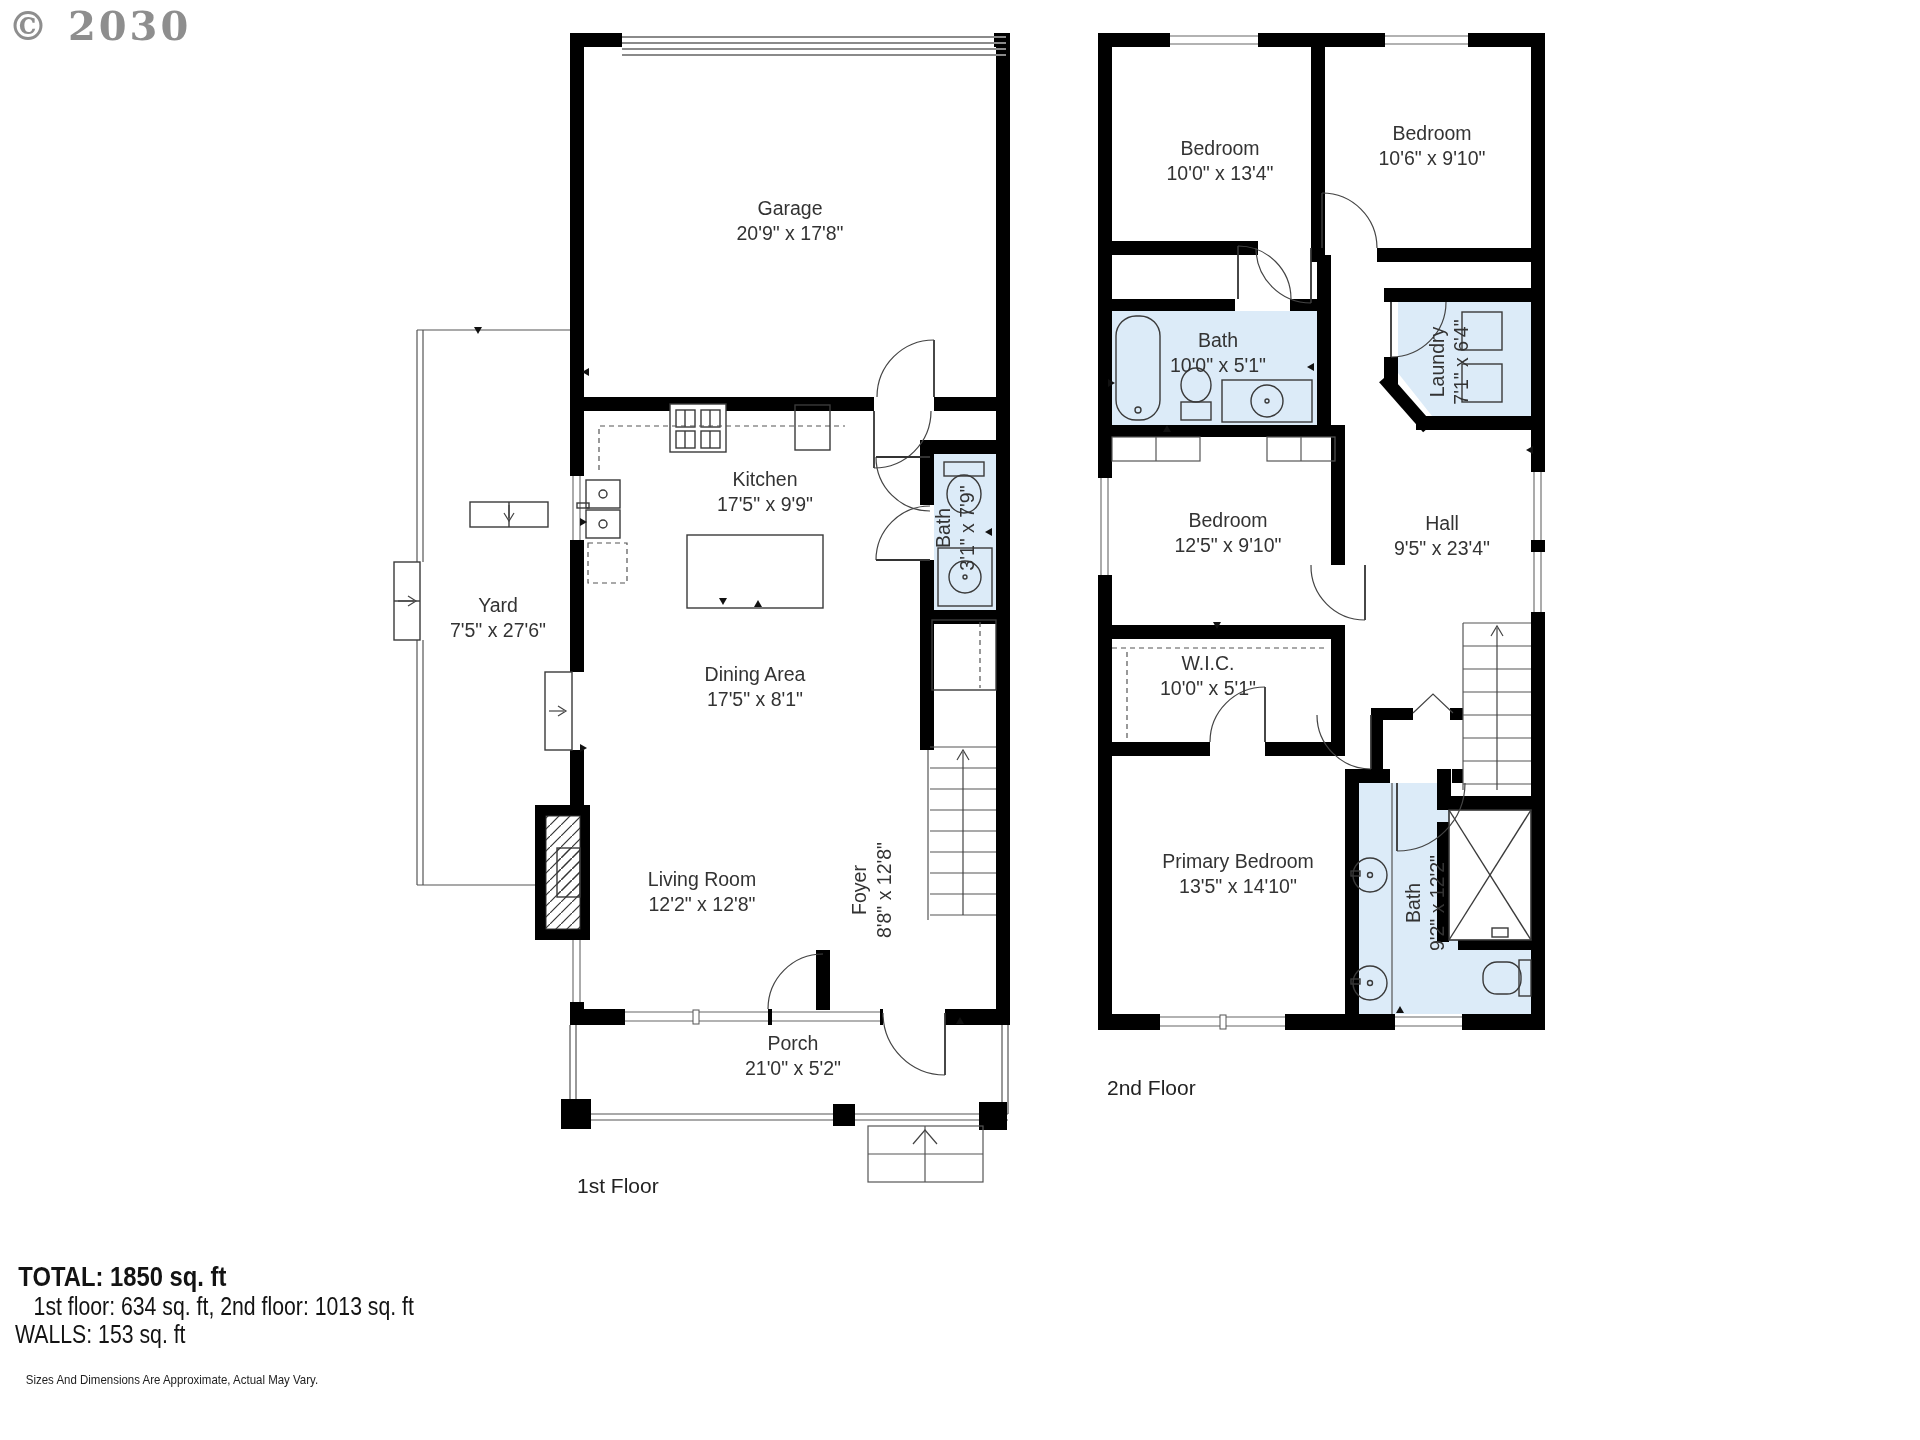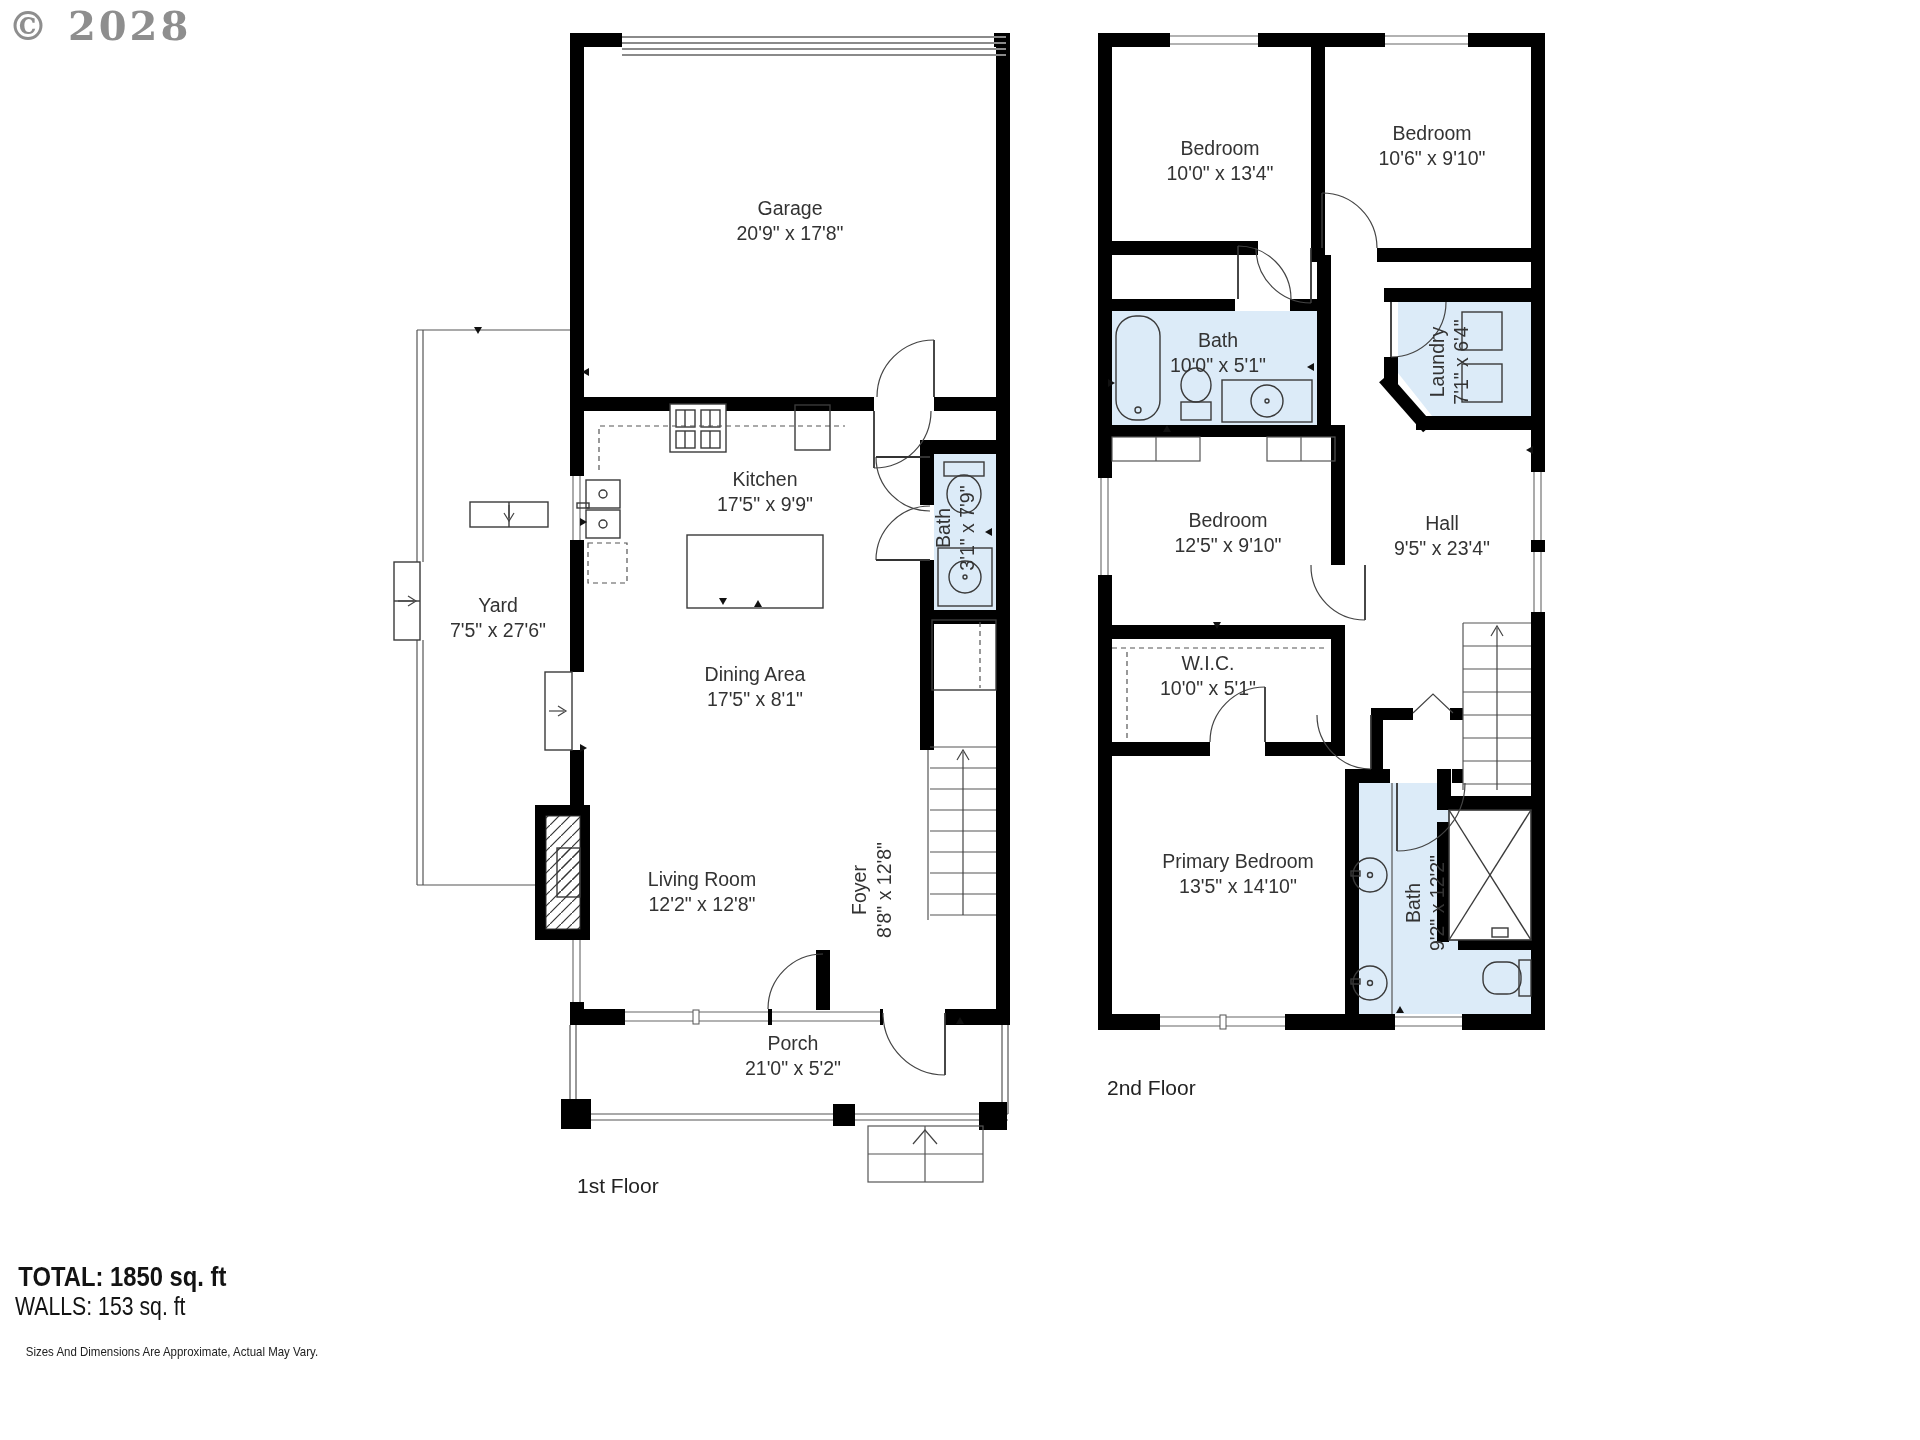--- a/index.html
+++ b/index.html
@@ -25,21 +25,21 @@
   .cond{display:inline-block;transform:scaleX(0.85);transform-origin:50% 50%;white-space:nowrap;}
   .f-total{font-size:28px;font-weight:bold;line-height:30px;}
   .f-line{font-size:25px;line-height:28px;}
   .f-note{font-size:13.5px;margin-top:24px;color:#222;}
 </style>
 </head>
 <body>
 
 <div class="page">
 
-  <div class="watermark">© 2028</div>
+  <div class="watermark">© 2030</div>
 
   <svg id="floor1" width="650" height="1200" viewBox="380 20 650 1200">
 
     <defs>
       <pattern id="hatch" patternUnits="userSpaceOnUse" width="11" height="11">
         <path d="M0 11 L11 0" stroke="#333" stroke-width="1.2"></path>
       </pattern>
     </defs>
 
     <g>
@@ -417,17 +417,18 @@
       <text x="1238" y="868">Primary Bedroom</text>
       <text x="1238" y="893">13'5" x 14'10"</text>
       <text transform="rotate(-90 1420 903)" x="1420" y="903">Bath</text>
       <text transform="rotate(-90 1444 903)" x="1444" y="903">9'2" x 12'2"</text>
       <text class="floorcap" x="1107" y="1095" text-anchor="start">2nd Floor</text>
     </g>
   </svg>
 
   <div class="footer">
     <div class="f-total"><span class="cond">TOTAL: 1850 sq. ft</span></div>
+    <div class="f-line"><span class="cond">1st floor: 634 sq. ft, 2nd floor: 1013 sq. ft</span></div>
     <div class="f-line"><span class="cond">WALLS: 153 sq. ft</span></div>
     <div class="f-note"><span class="cond">Sizes And Dimensions Are Approximate, Actual May Vary.</span></div>
   </div>
 
 </div>
 
 </body></html>

